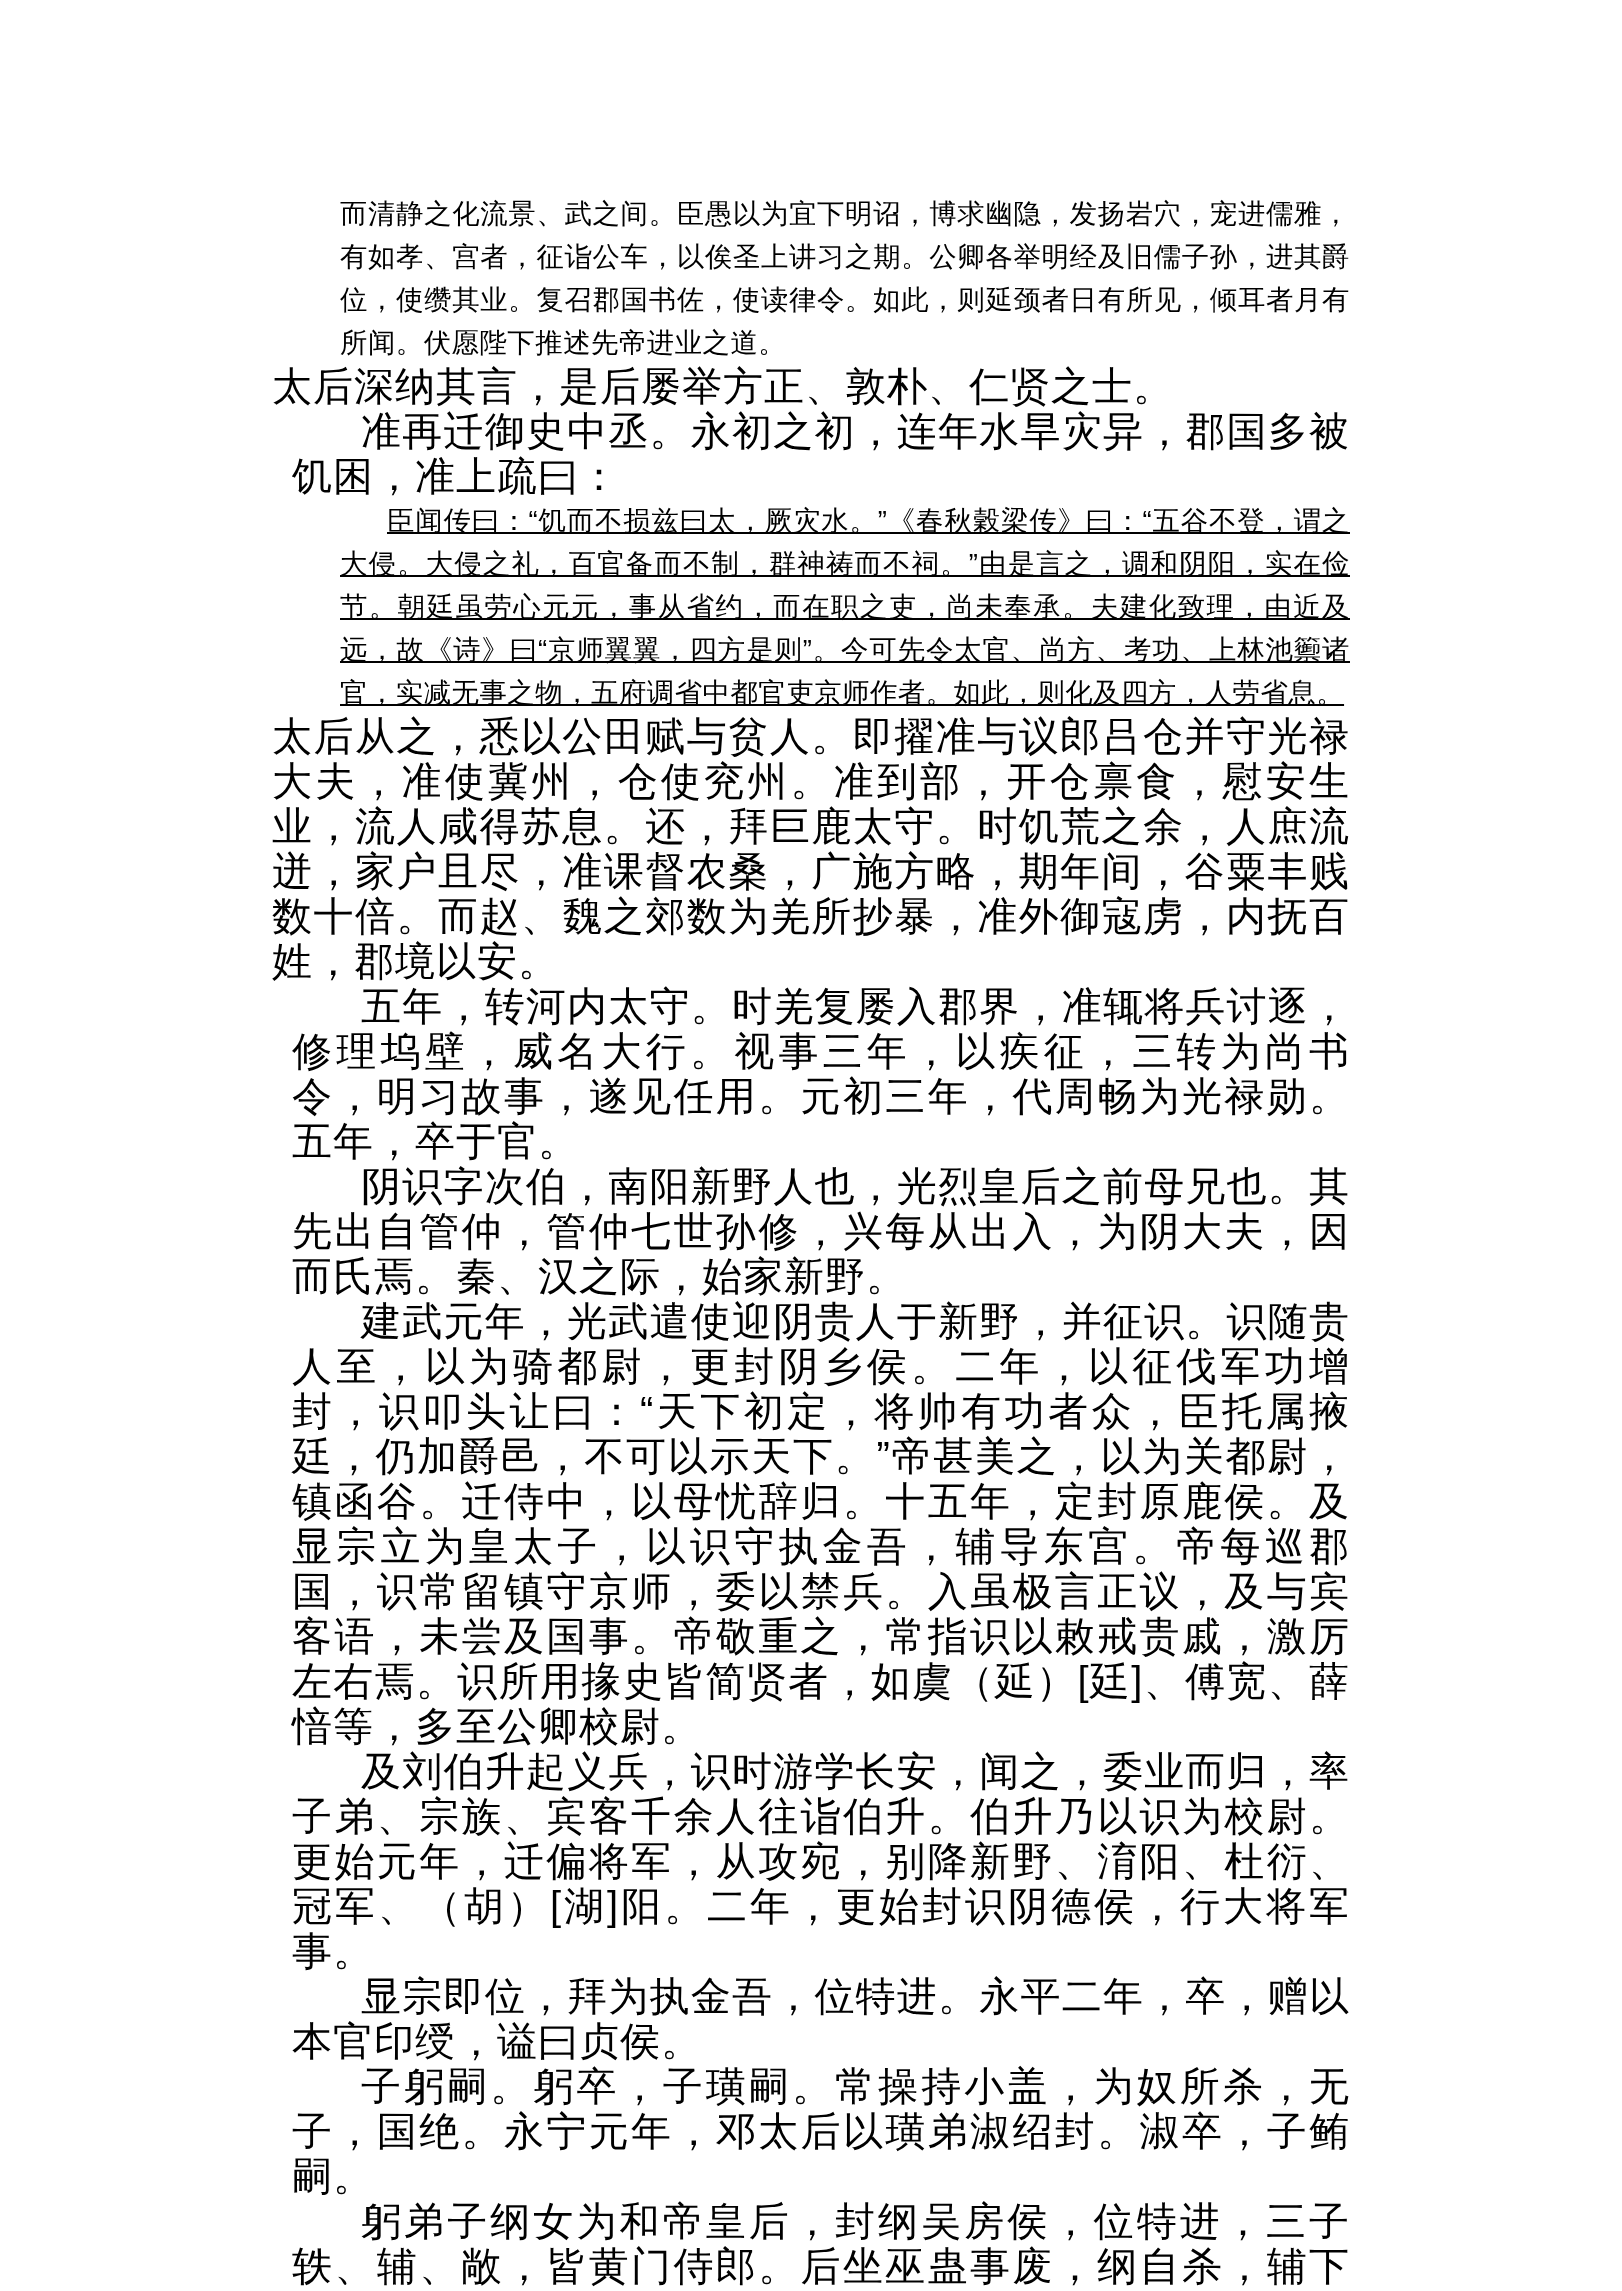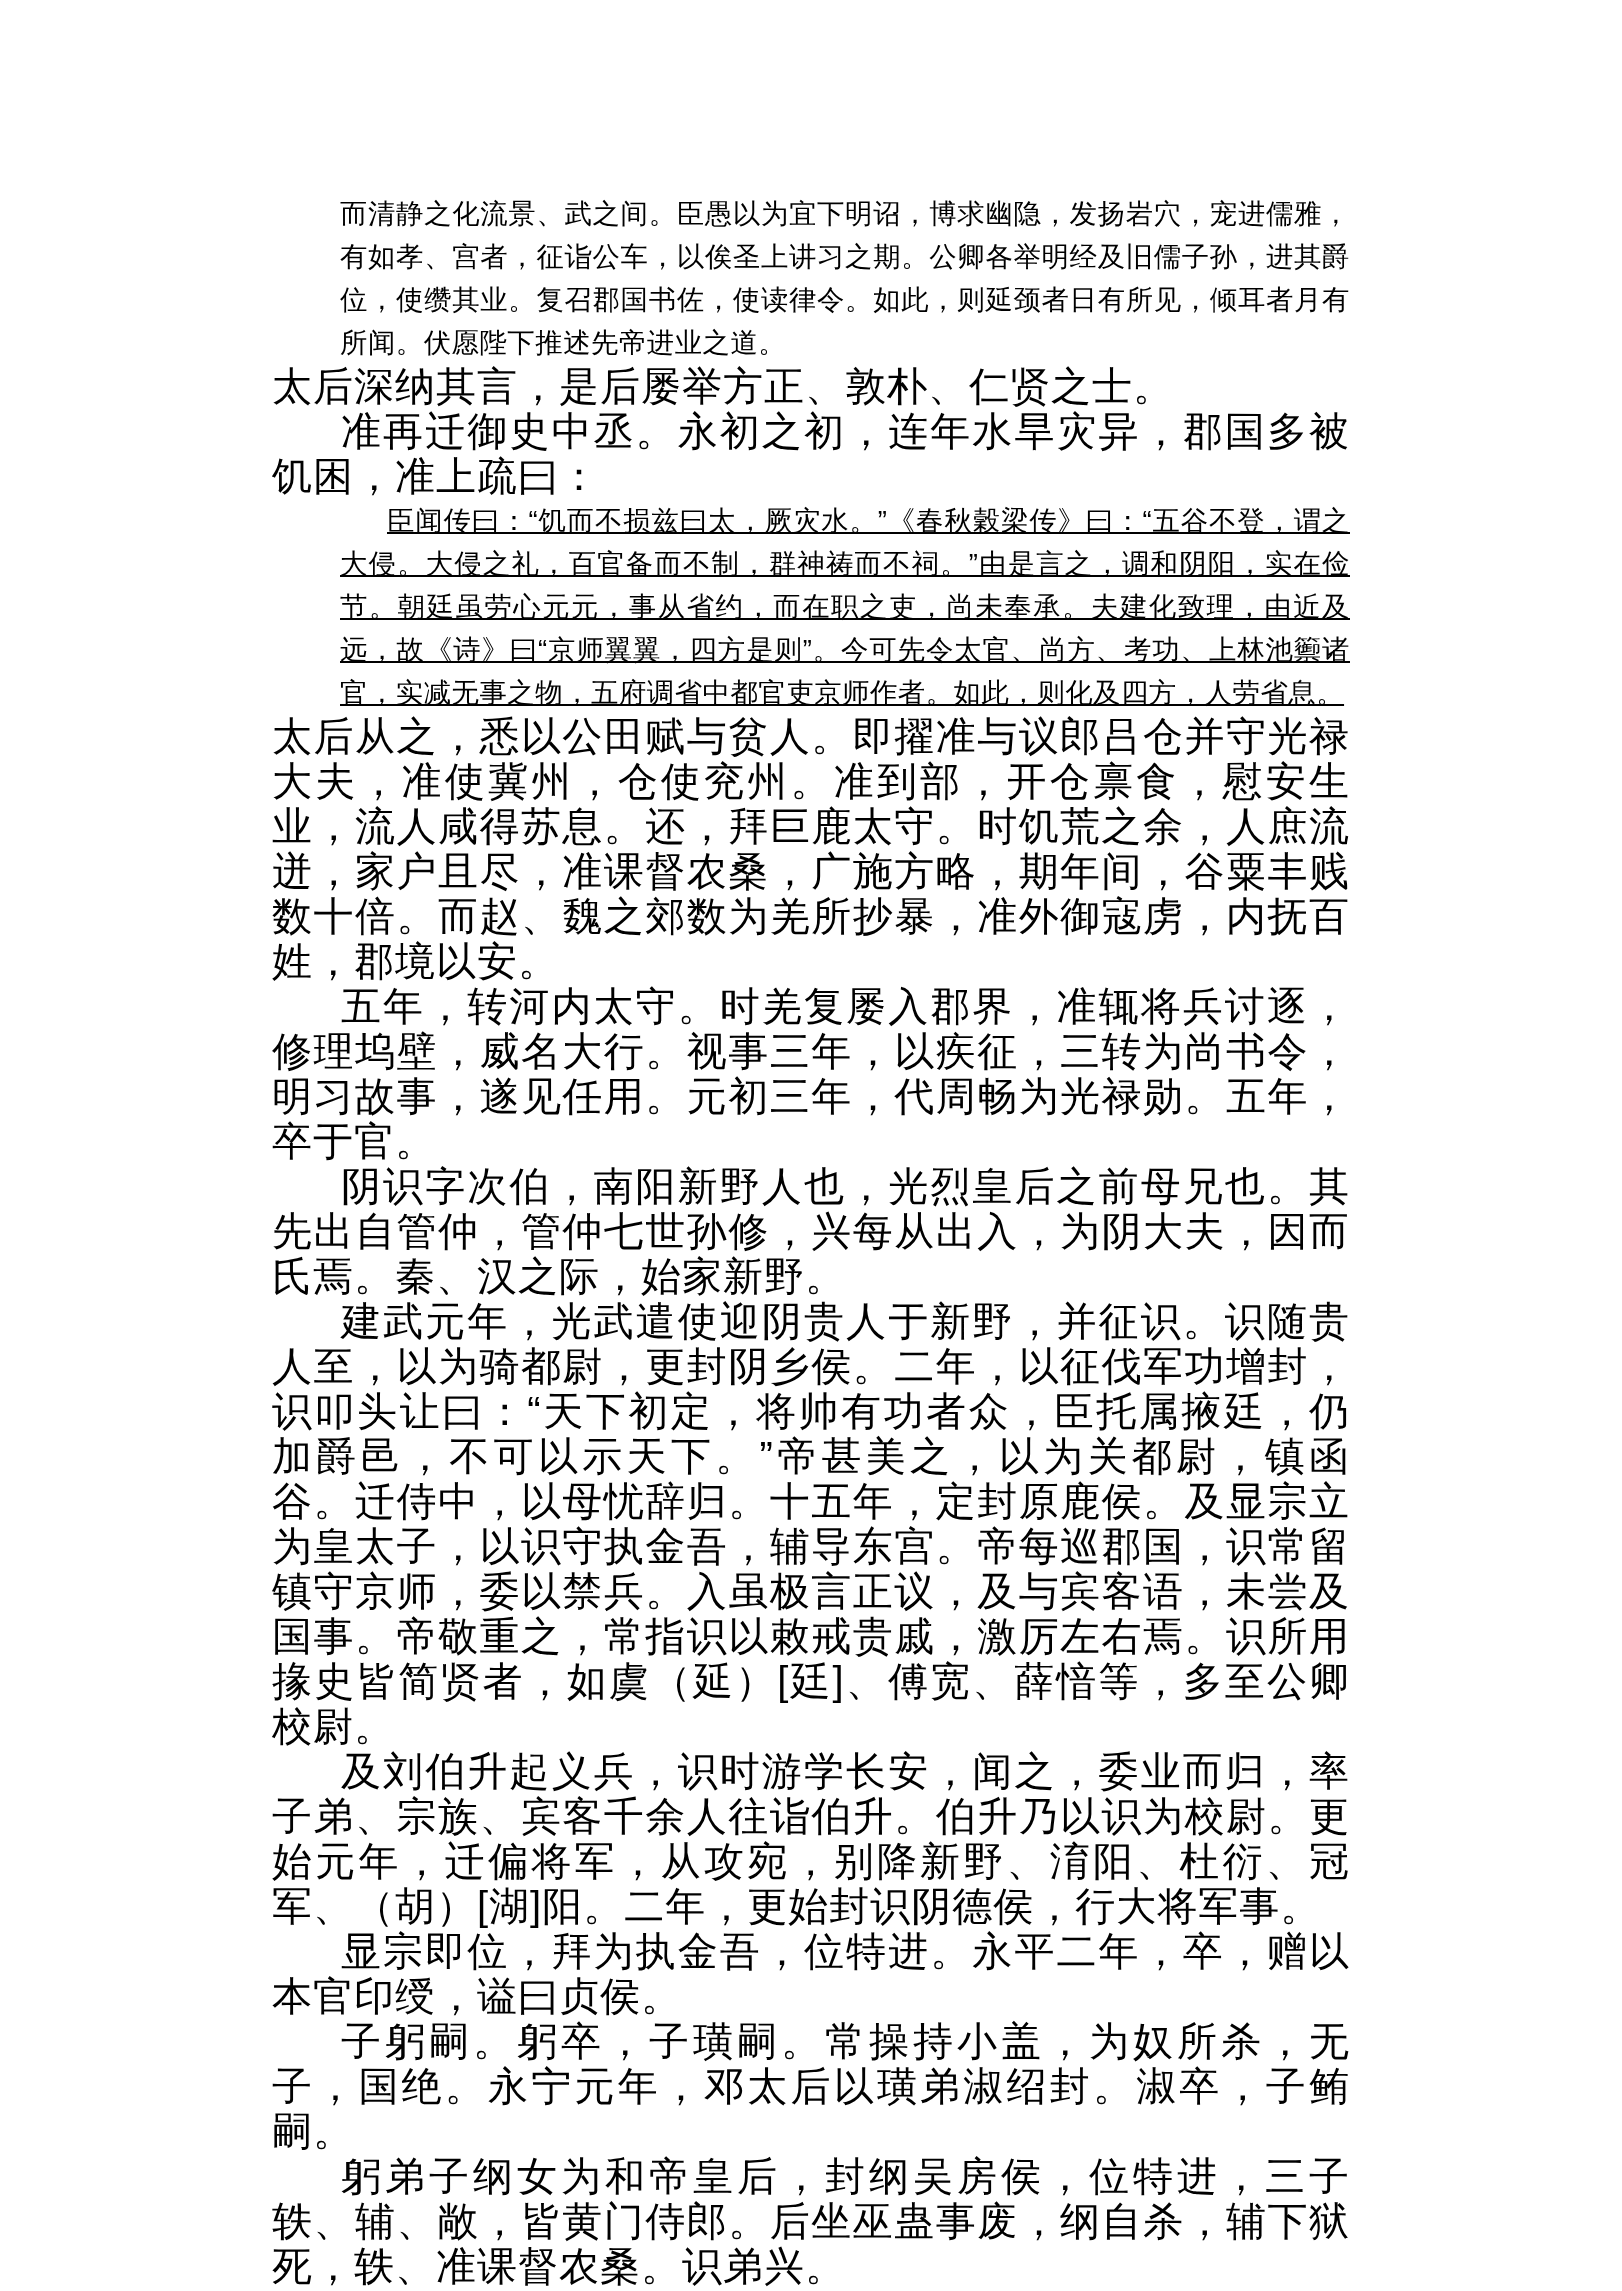--- a/index.html
+++ b/index.html
@@ -31,21 +31,21 @@
     font-size: 40px;
     line-height: 45px;
     letter-spacing: 1px;
   }
   .para.quote-small {
     font-size: 27.4px;
     line-height: 43px;
     margin-left: 68px;
     letter-spacing: 0.5px;
   }
-  .para.indent-yes.body { text-indent: 69px; }
+  .para.indent-yes.body { text-indent: 69px; margin-left: 20px; }
   .para.indent-yes.quote-small { text-indent: 47px; text-decoration: underline; }
   .para.indent-no { text-indent: 0; }
 </style>
 </head>
 <body>
 
 <div class="page">
   <div class="doc" style="color: rgb(0, 0, 0);">
 
   <p class="para quote-small indent-no">而清静之化流景、武之间。臣愚以为宜下明诏，博求幽隐，发扬岩穴，宠进儒雅，有如孝、宫者，征诣公车，以俟圣上讲习之期。公卿各举明经及旧儒子孙，进其爵位，使缵其业。复召郡国书佐，使读律令。如此，则延颈者日有所见，倾耳者月有所闻。伏愿陛下推述先帝进业之道。</p>

